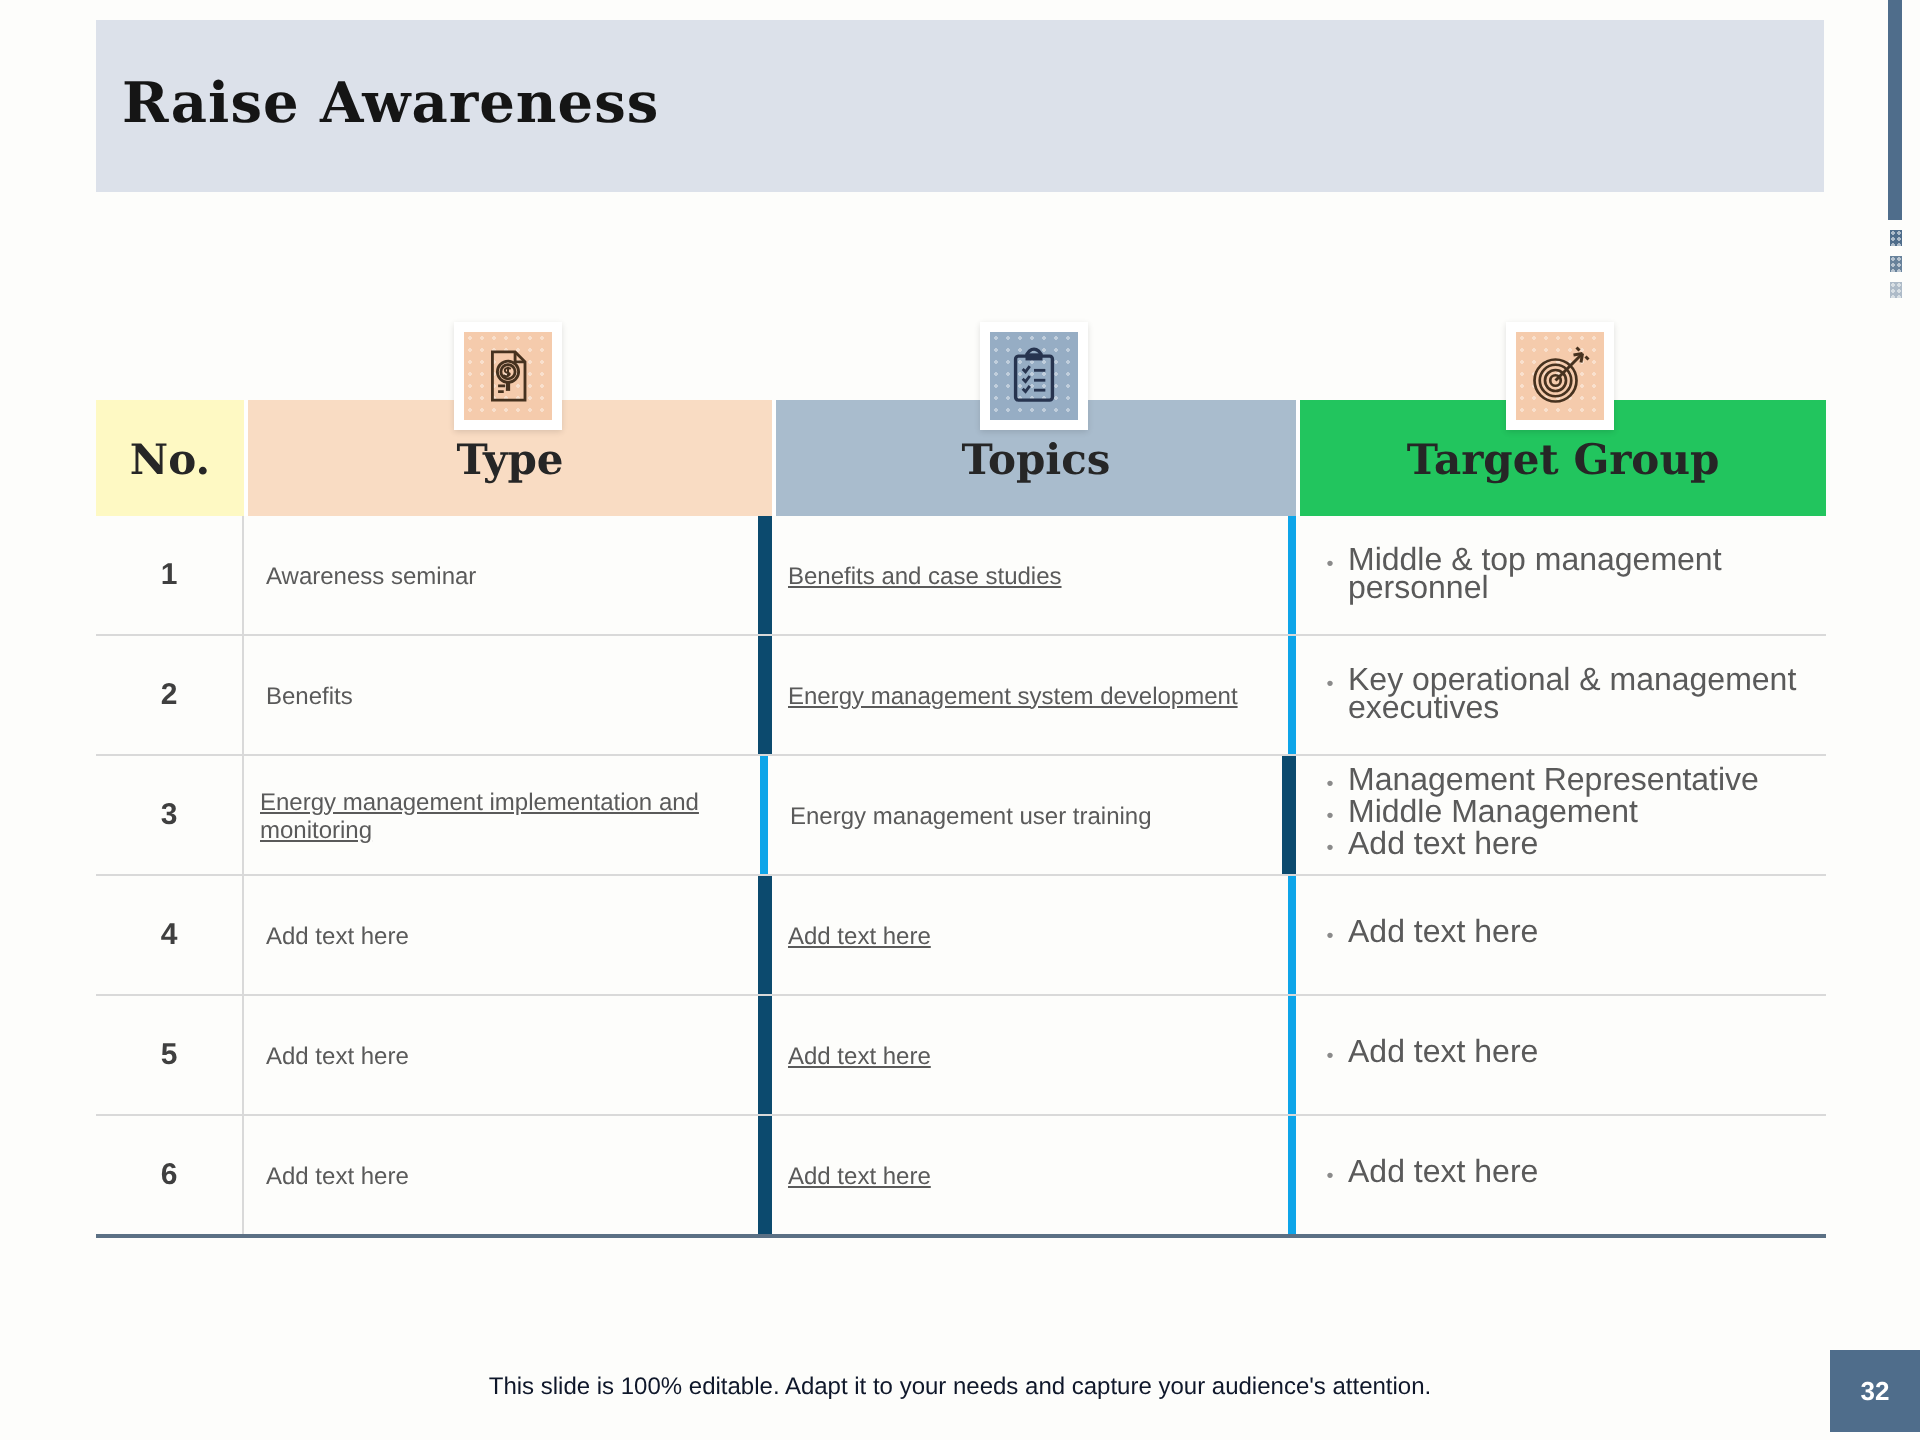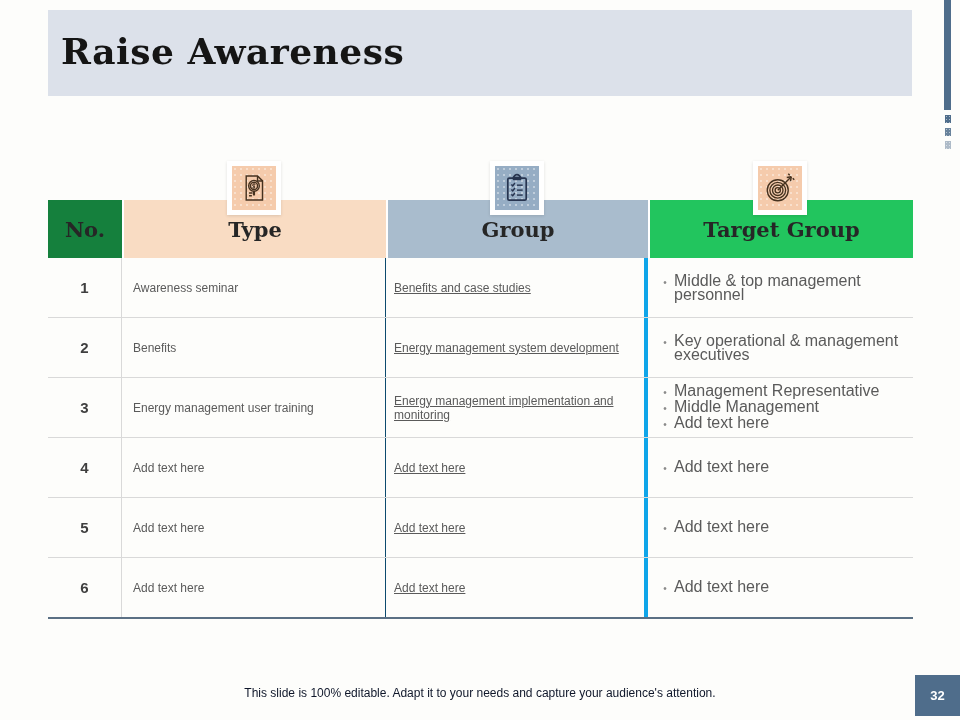--- a/index.html
+++ b/index.html
@@ -1,46 +1,46 @@
 <!DOCTYPE html>
 <html><head>
 <meta charset="utf-8">
 <style>
   html,body{margin:0;padding:0;}
   body{width:960px;height:720px;background:#fdfdfb;font-family:"Liberation Sans",sans-serif;position:relative;overflow:hidden;}
   .slide{position:absolute;left:0;top:0;width:960px;height:720px;background:#fdfdfb;}
 
   
   .title-bar{position:absolute;left:48px;top:10px;width:864px;height:86px;background:#dce1ea;display:flex;align-items:center;}
-  .title-bar h1{margin:0 0 4px 13px;font-family:"DejaVu Serif",serif;font-weight:700;font-size:36px;color:#151515;letter-spacing:0.5px;}
+  .title-bar h1{margin:0 0 4px 13px;font-family:"DejaVu Serif",serif;font-weight:700;font-size:28px;color:#151515;letter-spacing:0.5px;}
 
   
   .accent-bar{position:absolute;left:944px;top:0;width:7px;height:110px;background:#4f6d8b;}
   .accent-dash{position:absolute;left:945px;width:6px;height:8px;background:#4f6d8b;
     background-image:radial-gradient(#ffffff88 0.8px,transparent 0.9px);background-size:3px 3px;}
   .dash1{top:115px;}
   .dash2{top:128px;opacity:.85;}
   .dash3{top:141px;opacity:.45;}
 
   
   .tbl{position:absolute;left:48px;top:200px;width:865px;}
   .thead{display:flex;height:58px;}
   .th{box-sizing:border-box;display:flex;align-items:center;justify-content:center;
       font-family:"DejaVu Serif",serif;font-weight:700;font-size:21px;color:#262626;}
-  .th-no{width:74px;background:#15803d;}
+  .th-no{width:74px;background:#fef9c3;}
   .th-type{width:264px;background:#f9dcc3;border-left:2px solid #fff;}
   .th-topics{width:262px;background:#a9bccd;border-left:2px solid #fff;}
   .th-target{width:265px;background:#22c55e;border-left:2px solid #fff;}
 
   .tbody{border-bottom:2px solid #5b7084;}
   .trow{display:flex;height:59px;border-bottom:1px solid #d9d9d9;}
   .trow:last-child{border-bottom:none;}
   .cell{box-sizing:border-box;display:flex;align-items:center;font-size:12px;color:#5a5a5a;}
   .cell-no{width:74px;justify-content:center;font-weight:700;font-size:15px;color:#3f3f3f;border-right:1px solid #d9d9d9;}
-  .cell-type{width:264px;padding-left:11px;border-right:1px solid #0c4a6e;padding-right:10px;text-align:right;}
+  .cell-type{width:264px;padding-left:11px;border-right:7px solid #0c4a6e;padding-right:10px;text-align:right;}
   .cell-topics{width:262px;padding-left:8px;border-right:4px solid #0ea5e9;padding-right:14px;line-height:14px;text-decoration:underline;}
   .cell-target{width:265px;flex-direction:column;justify-content:center;align-items:flex-start;padding-left:8px;padding-right:4px;}
   .bullet-line{display:flex;align-items:baseline;line-height:14px;}
   .bullet{width:18px;text-align:center;color:#8a8a8a;font-size:10px;flex:none;}
   .bullet-text{font-size:16px;color:#5a5a5a;}
 
   
   .icon-frame{position:absolute;top:-39px;width:54px;height:54px;background:#ffffff;box-shadow:0 1px 3px rgba(0,0,0,.12);
     display:flex;align-items:center;justify-content:center;}
   .icon-sq{width:44px;height:44px;display:flex;align-items:center;justify-content:center;
@@ -110,21 +110,21 @@
           <path d="M21 27 L39 9" stroke-width="2"></path>
           <path d="M39 9 l-1 6 M39 9 l-6 1" stroke-width="2"></path>
           <path d="M35 5 l2 2 M43 13 l-2-2" stroke-width="2"></path>
         </svg>
       </div>
     </div>
 
     <div class="thead">
       <div class="th th-no">No.</div>
       <div class="th th-type">Type</div>
-      <div class="th th-topics">Group</div>
+      <div class="th th-topics">Topics</div>
       <div class="th th-target">Target Group</div>
     </div>
 
     <div class="tbody">
         <div class="trow">
           <div class="cell cell-no">1</div>
           <div class="cell cell-type">Awareness seminar</div>
           <div class="cell cell-topics">Benefits and case studies</div>
           <div class="cell cell-target">
             <div class="bullet-line">
@@ -139,22 +139,22 @@
           <div class="cell cell-topics">Energy management system development</div>
           <div class="cell cell-target">
             <div class="bullet-line">
               <div class="bullet">•</div>
               <div class="bullet-text">Key operational &amp; management executives</div>
             </div>
           </div>
         </div>
         <div class="trow">
           <div class="cell cell-no">3</div>
+          <div class="cell cell-topics">Energy management implementation and monitoring</div>
           <div class="cell cell-type">Energy management user training</div>
-          <div class="cell cell-topics">Energy management implementation and monitoring</div>
           <div class="cell cell-target">
             <div class="bullet-line">
               <div class="bullet">•</div>
               <div class="bullet-text">Management Representative</div>
             </div>
             <div class="bullet-line">
               <div class="bullet">•</div>
               <div class="bullet-text">Middle Management</div>
             </div>
             <div class="bullet-line">

